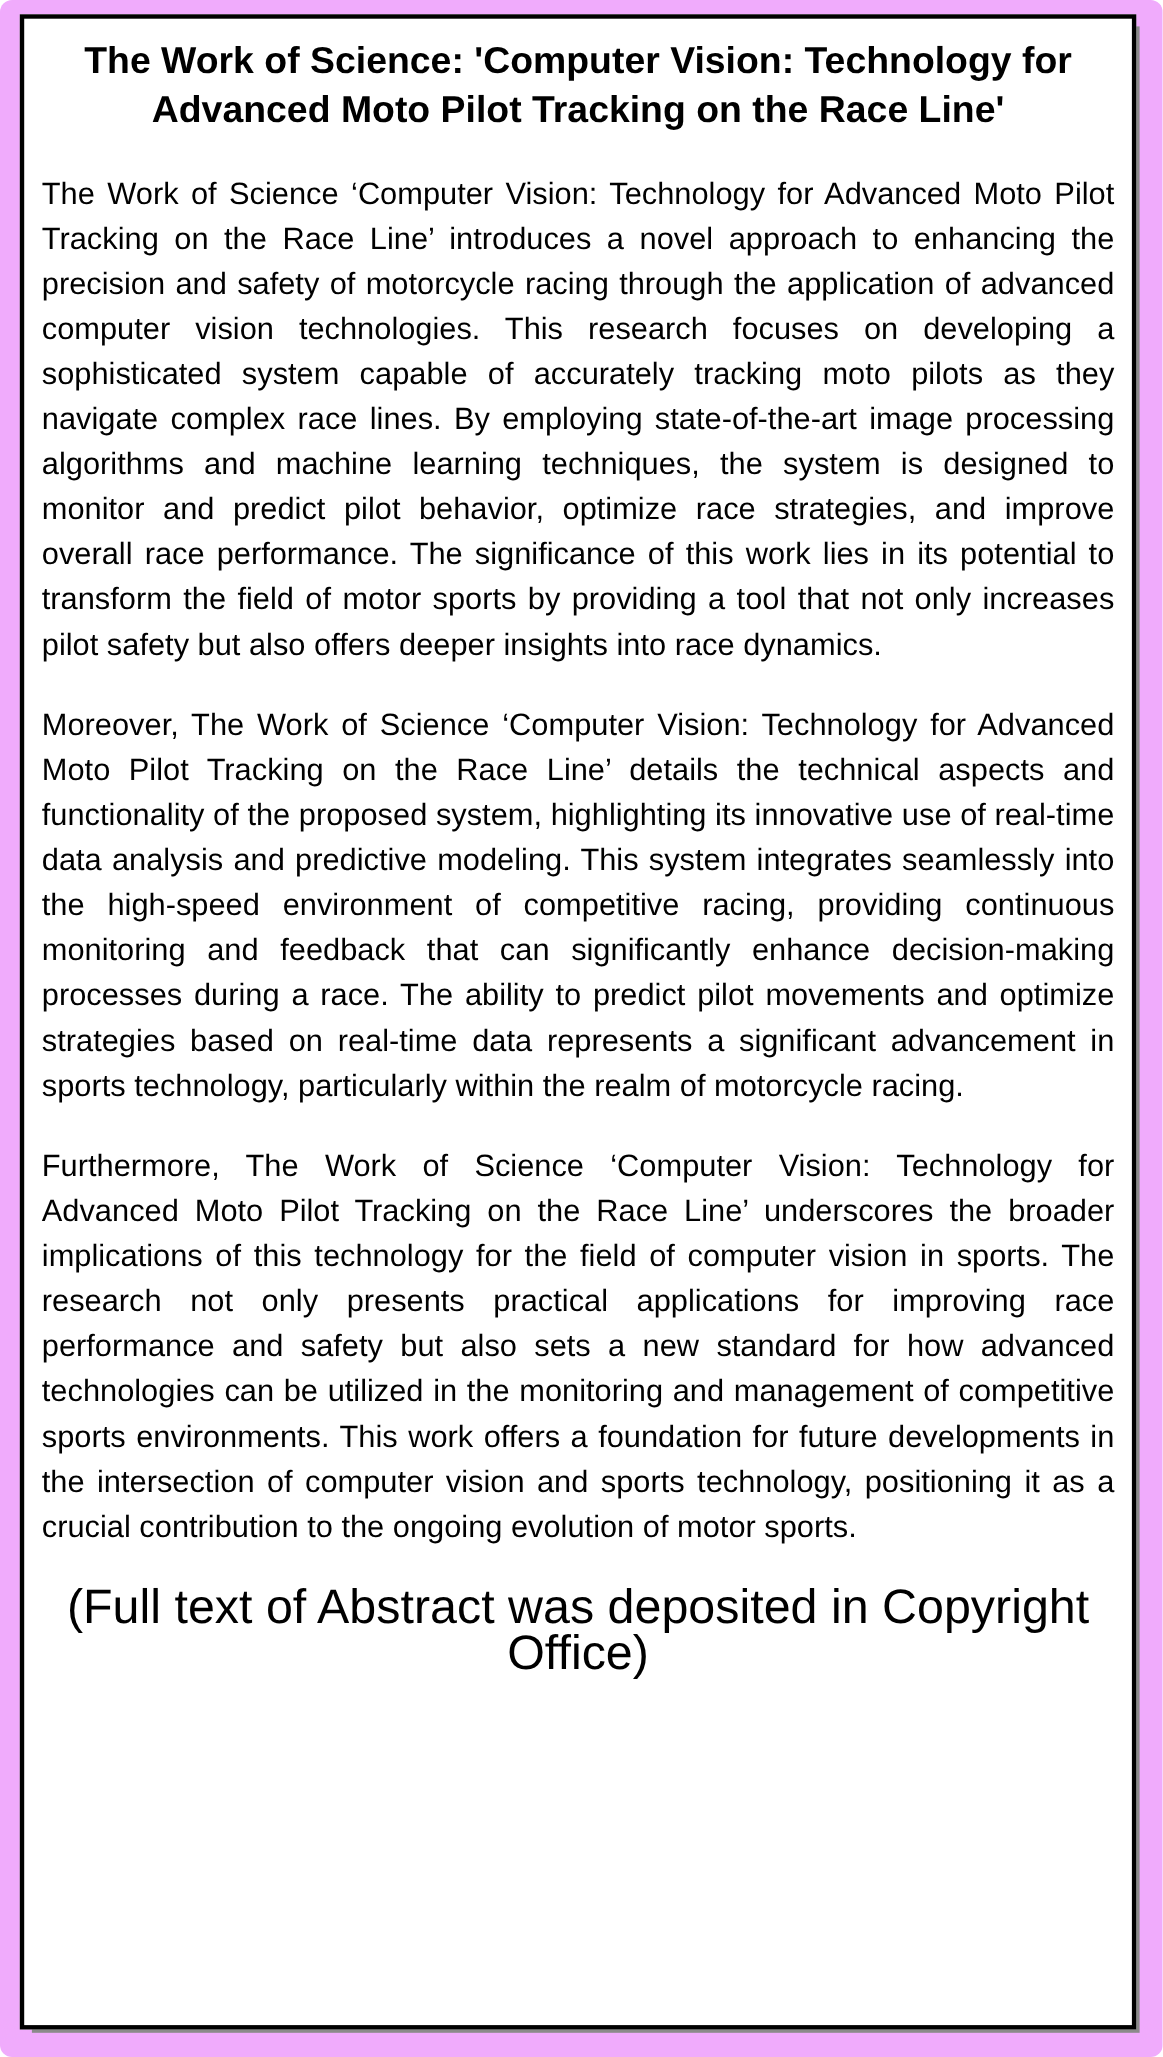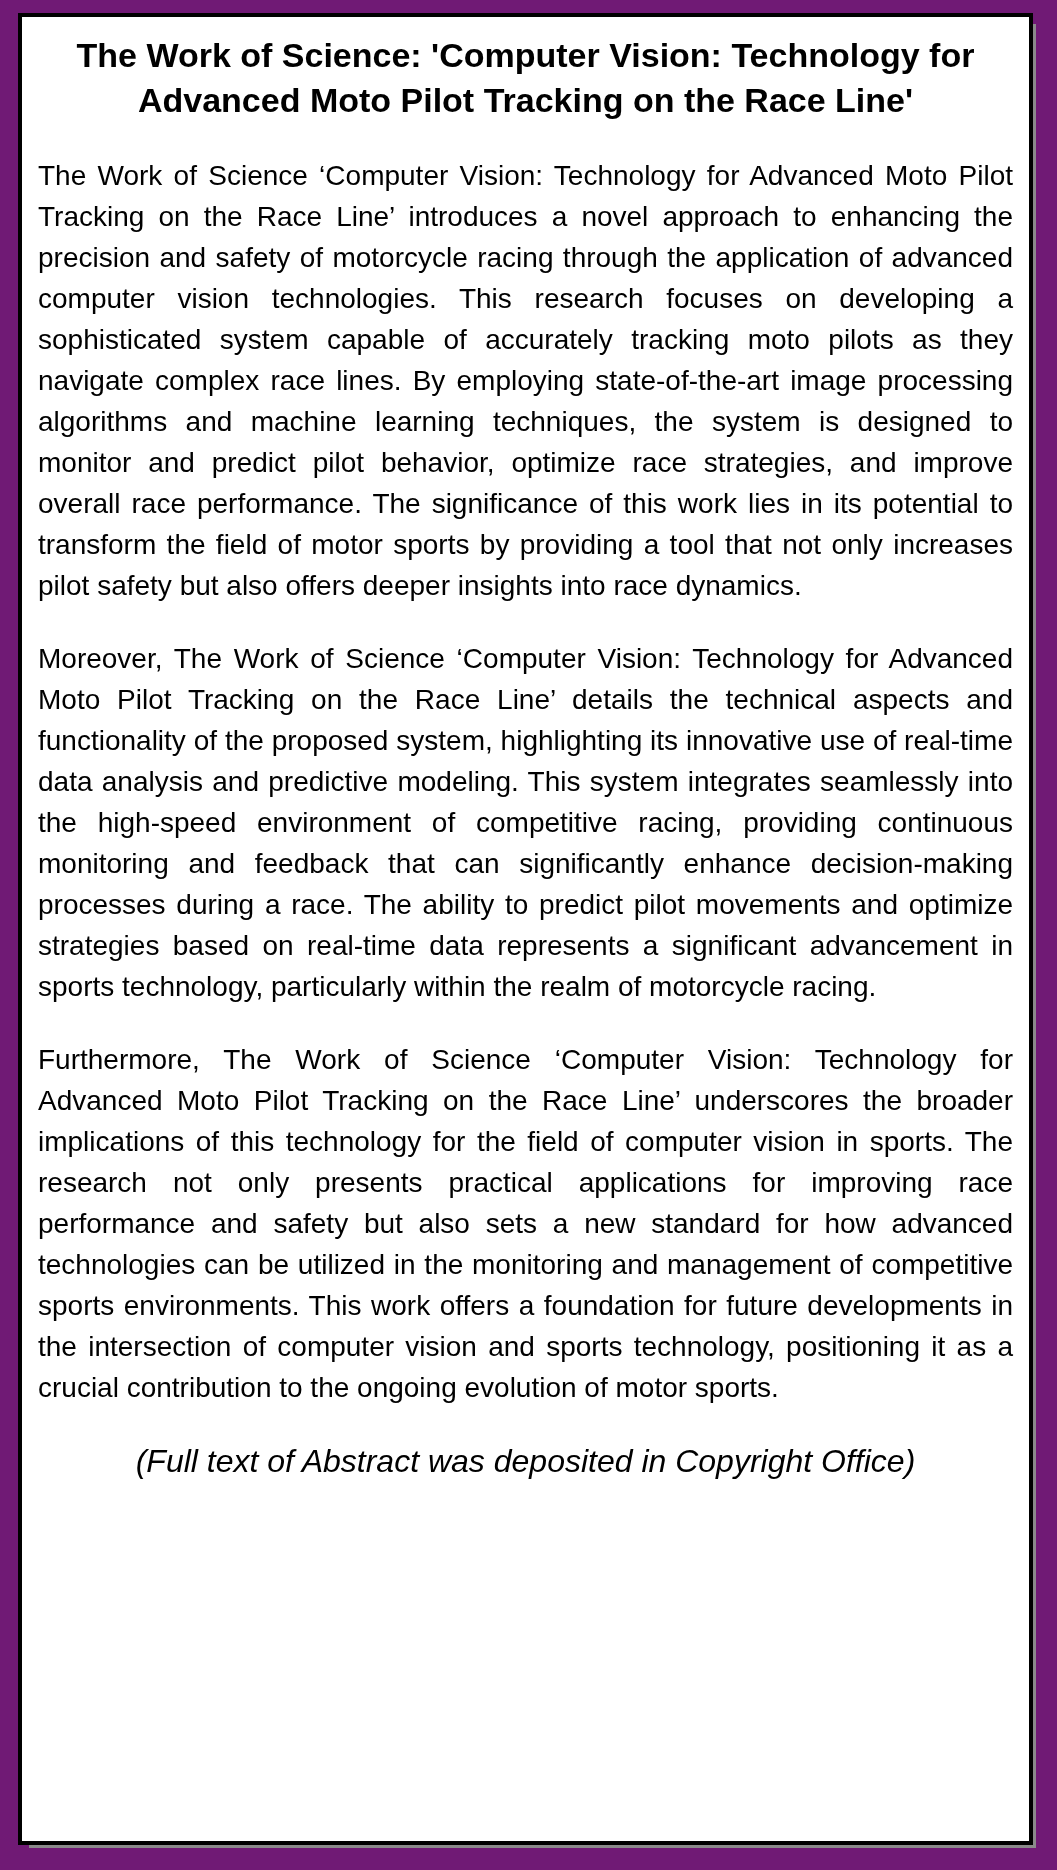--- a/index.html
+++ b/index.html
@@ -4,24 +4,25 @@
 <style>
   html, body {
     margin: 0;
     padding: 0;
     background: #ffffff;
   }
   .canvas {
     position: relative;
     width: 1057px;
     height: 1870px;
-    background: #701a75;
+    background: #f0abfc;
     overflow: hidden;
     font-family: "Liberation Sans", sans-serif;
     color: #000000;
+    border-radius: 11px;
   }
   .border-box {
     position: absolute;
     left: 18px;
     top: 13px;
     width: 1015px;
     height: 1832px;
     box-sizing: border-box;
     border: 4px solid #000000;
     box-shadow: 7px 7px 0 -4px #8a8a8a;
@@ -38,25 +39,24 @@
     letter-spacing: 0;
   }
   .body-para {
     font-size: 28px;
     line-height: 41px;
     text-align: justify;
     text-justify: inter-word;
     margin: 32px 0 0 0;
   }
   .footer-note {
-    font-size: 32px;
+    font-size: 44px;
     line-height: 42px;
     text-align: center;
     margin: 32px 0 0 0;
-    font-style: italic;
   }
 </style>
 </head>
 <body>
 
 <div class="canvas">
   <div class="border-box">
     <h1 class="title">The Work of Science: 'Computer Vision: Technology for Advanced Moto Pilot Tracking on the Race Line'</h1>
     <p class="body-para">The Work of Science ‘Computer Vision: Technology for Advanced Moto Pilot Tracking on the Race Line’ introduces a novel approach to enhancing the precision and safety of motorcycle racing through the application of advanced computer vision technologies. This research focuses on developing a sophisticated system capable of accurately tracking moto pilots as they navigate complex race lines. By employing state-of-the-art image processing algorithms and machine learning techniques, the system is designed to monitor and predict pilot behavior, optimize race strategies, and improve overall race performance. The significance of this work lies in its potential to transform the field of motor sports by providing a tool that not only increases pilot safety but also offers deeper insights into race dynamics.</p>
     <p class="body-para">Moreover, The Work of Science ‘Computer Vision: Technology for Advanced Moto Pilot Tracking on the Race Line’ details the technical aspects and functionality of the proposed system, highlighting its innovative use of real-time data analysis and predictive modeling. This system integrates seamlessly into the high-speed environment of competitive racing, providing continuous monitoring and feedback that can significantly enhance decision-making processes during a race. The ability to predict pilot movements and optimize strategies based on real-time data represents a significant advancement in sports technology, particularly within the realm of motorcycle racing.</p>

